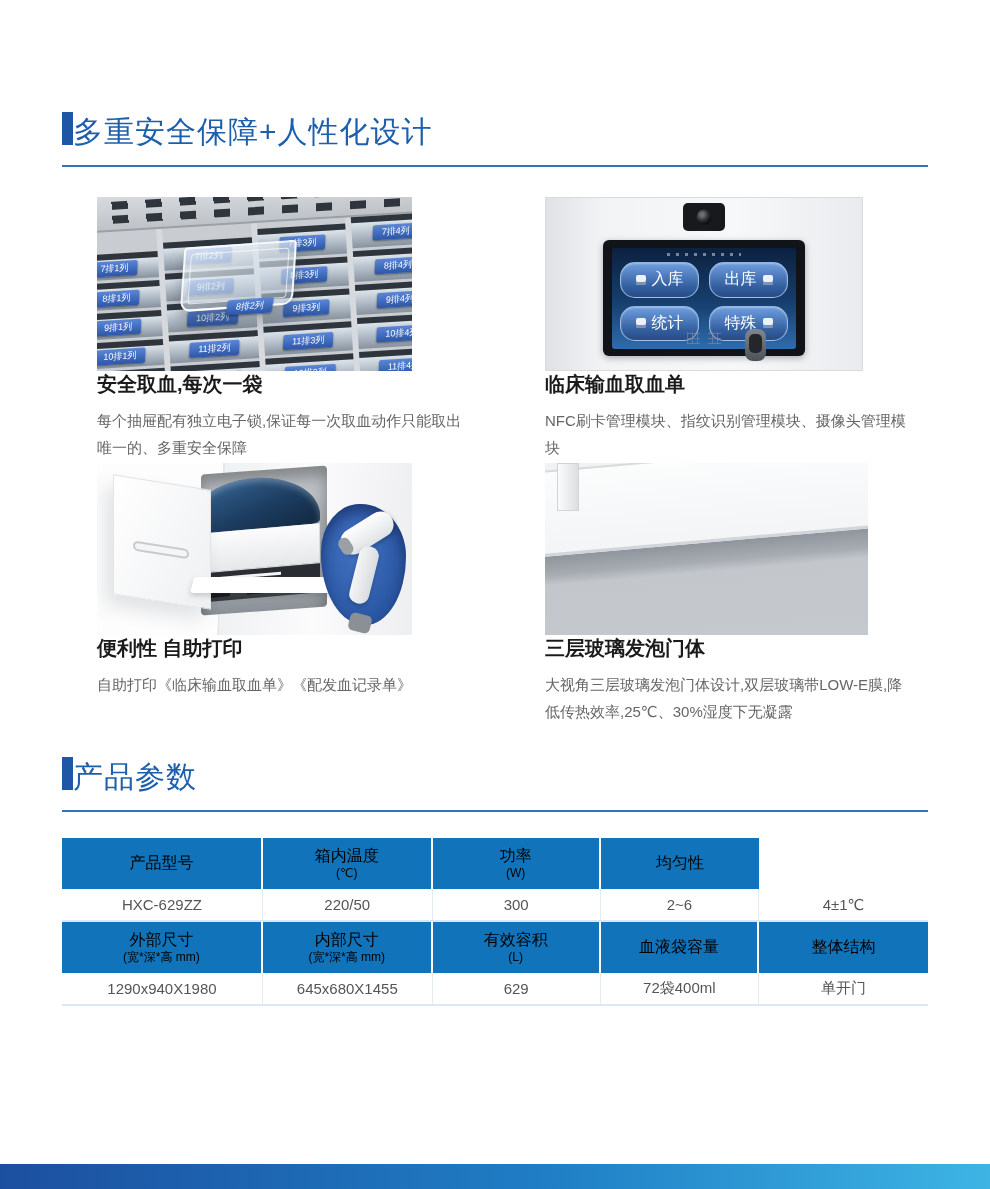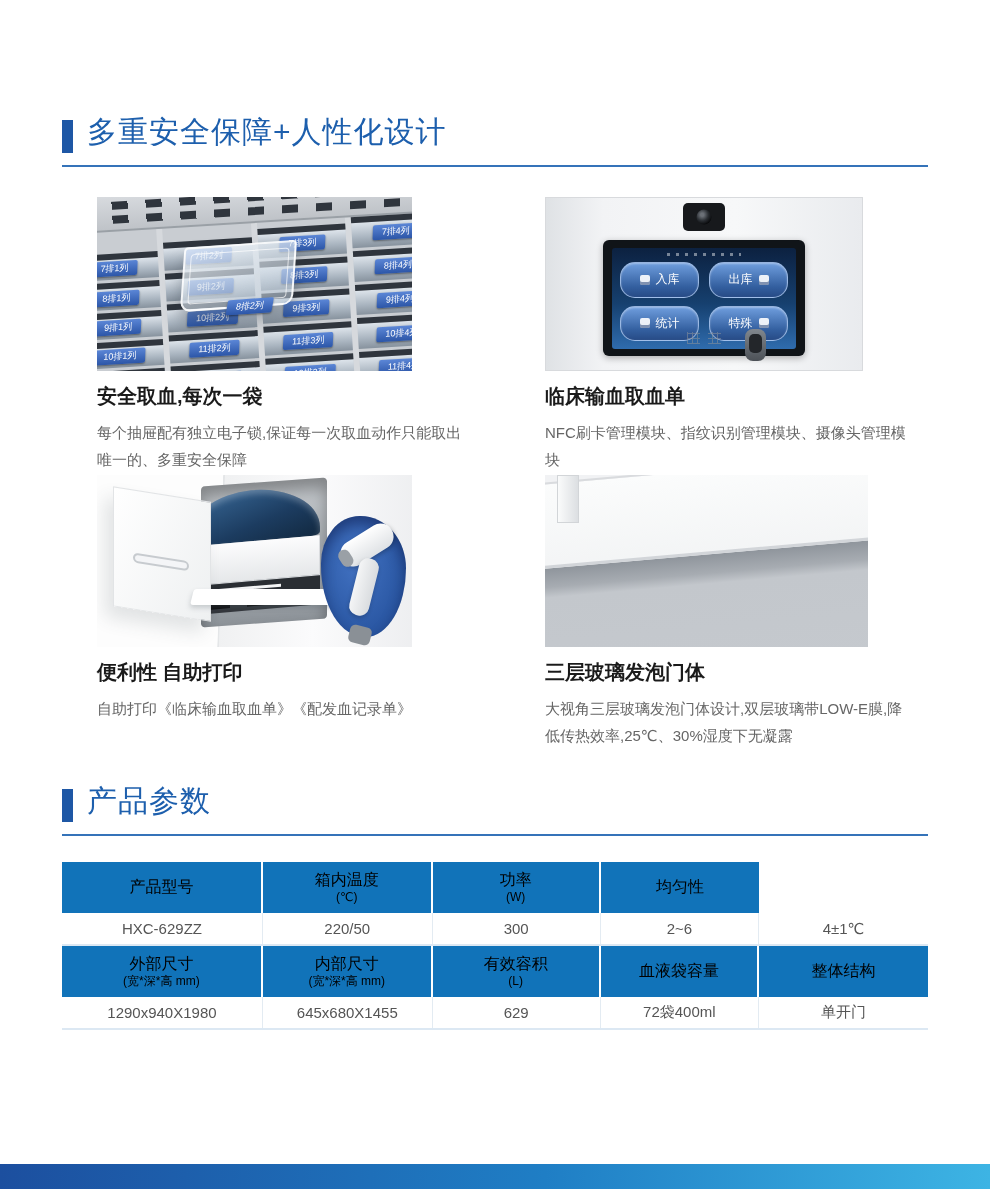--- a/index.html
+++ b/index.html
@@ -5,37 +5,37 @@
   * { box-sizing: border-box; }
   html,body { margin:0; padding:0; background:#fff; }
   body {
     width:990px; height:1189px; position:relative; margin:0 auto;
     font-family:"Liberation Sans","DejaVu Sans",sans-serif; color:#222;
     overflow:hidden;
   }
   .content { width:866px; margin-left:62px; }
 
   
-  .section-head { display:flex; align-items:flex-end; gap:14px; }
+  .section-head { display:flex; align-items:flex-start; }
   .accent-bar { width:11px; height:33px; background:#1e57a5; flex:0 0 auto; }
   .section-title { font-size:30px; font-weight:500; color:#1d5fad; margin:0; letter-spacing:1px; }
   .rule { height:2px; background:#3573b9; margin-top:12px; }
 
   .safety-section { padding-top:112px; }
   .params-section { margin-top:30px; }
 
   
   .features { display:grid; grid-template-columns:368px 380px; column-gap:80px; padding-left:35px; margin-top:30px; }
   .photo { position:relative; overflow:hidden; background:#eee; }
   .photo-drawers { width:315px; height:174px; background:#c9cdd2; }
   .photo-panel   { width:318px; height:174px; background:linear-gradient(90deg,#dfe2e5,#f2f3f5 18%,#f7f8f9 60%,#e9ebee); border:1px solid #d8dadd; }
   .photo-printer { width:315px; height:172px; background:#fdfdfd; margin-top:14px; }
   .photo-door    { width:323px; height:172px; background:#f1f2f4; margin-top:14px; }
 
-  .caption { margin-top:12px; margin-bottom:2px; }
+  .caption { margin-top:0; margin-bottom:2px; }
   .caption h3 { margin:0 0 9px 0; font-size:20px; font-weight:bold; color:#1a1a1a; }
   .caption p  { margin:0; font-size:15px; line-height:27px; color:#666; max-width:372px; }
 
   
   .drawer-scene { position:absolute; left:-8%; top:-7%; width:118%; height:120%; transform:rotate(-3.5deg); }
   .vent { position:relative; height:38px; background:linear-gradient(#d9dce0,#bfc3c8); border-bottom:2px solid #9aa0a6; }
   .vent-row { position:absolute; left:3%; right:3%; height:8px; border-radius:4px;
     background:repeating-linear-gradient(90deg,#2f353d 0 16px,rgba(0,0,0,0) 16px 34px); }
   .vent-row.r1 { top:8px; } .vent-row.r2 { top:22px; }
   .drawer-cols { display:flex; height:calc(100% - 40px); }
@@ -65,21 +65,21 @@
   .screen-bezel { position:absolute; top:42px; left:50%; transform:translateX(-50%);
     width:202px; height:116px; background:#101418; border-radius:6px; padding:8px 9px 7px;
     box-shadow:0 2px 7px rgba(0,0,0,.3); }
   .screen { width:100%; height:100%; border-radius:3px; position:relative;
     background:linear-gradient(180deg,#0c2140 0%,#16406f 55%,#2f6cae 100%); padding:14px 8px 8px; }
   .screen::before { content:""; position:absolute; top:5px; left:30%; right:30%; height:3px; opacity:.55;
     background:repeating-linear-gradient(90deg,rgba(255,255,255,.8) 0 3px,rgba(0,0,0,0) 3px 9px); }
   .screen-buttons { display:grid; grid-template-columns:1fr 1fr; gap:8px 10px; height:100%; }
   .sbtn { border-radius:15px; display:flex; align-items:center; justify-content:center; gap:6px;
     background:linear-gradient(180deg,#6f9ede,#335f9f 70%,#274b86);
-    border:1px solid rgba(170,198,236,.85); color:#fff; font-size:12px;
+    border:1px solid rgba(170,198,236,.85); color:#fff; font-size:16px;
     box-shadow:inset 0 1px 2px rgba(255,255,255,.35); }
   .sbtn.rev { flex-direction:row-reverse; }
   .sbtn .ic { width:10px; height:10px; border-radius:2px; background:rgba(255,255,255,.9);
     box-shadow:inset 0 -3px 0 rgba(40,70,120,.55); }
   .grid-marks { position:absolute; left:50%; bottom:26px; transform:translateX(-50%);
     width:34px; height:12px; opacity:.55;
     background:
       repeating-linear-gradient(90deg,#8d939a 0 1px,rgba(0,0,0,0) 1px 5px),
       repeating-linear-gradient(0deg,#8d939a 0 1px,rgba(0,0,0,0) 1px 5px);
     -webkit-mask:linear-gradient(90deg,#000 0 13px,transparent 13px 21px,#000 21px 34px);

